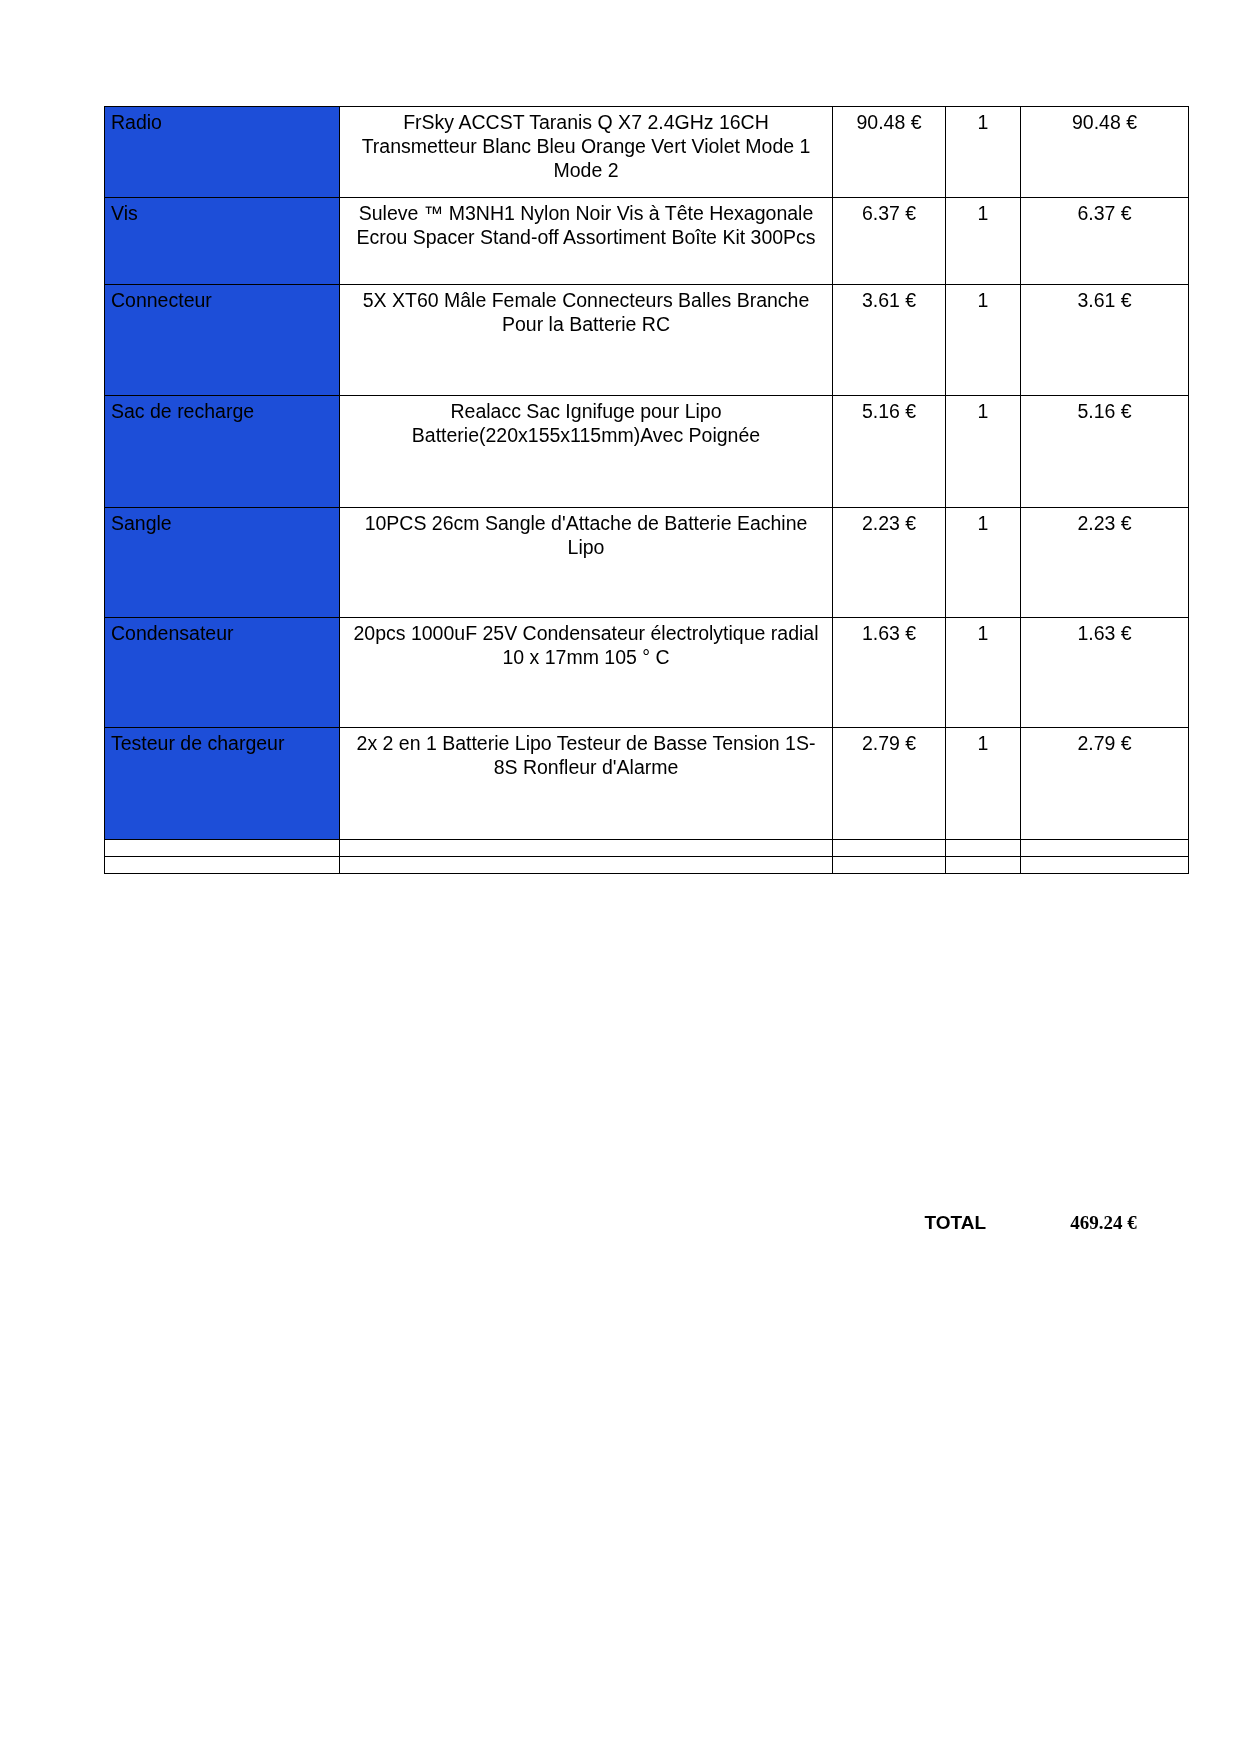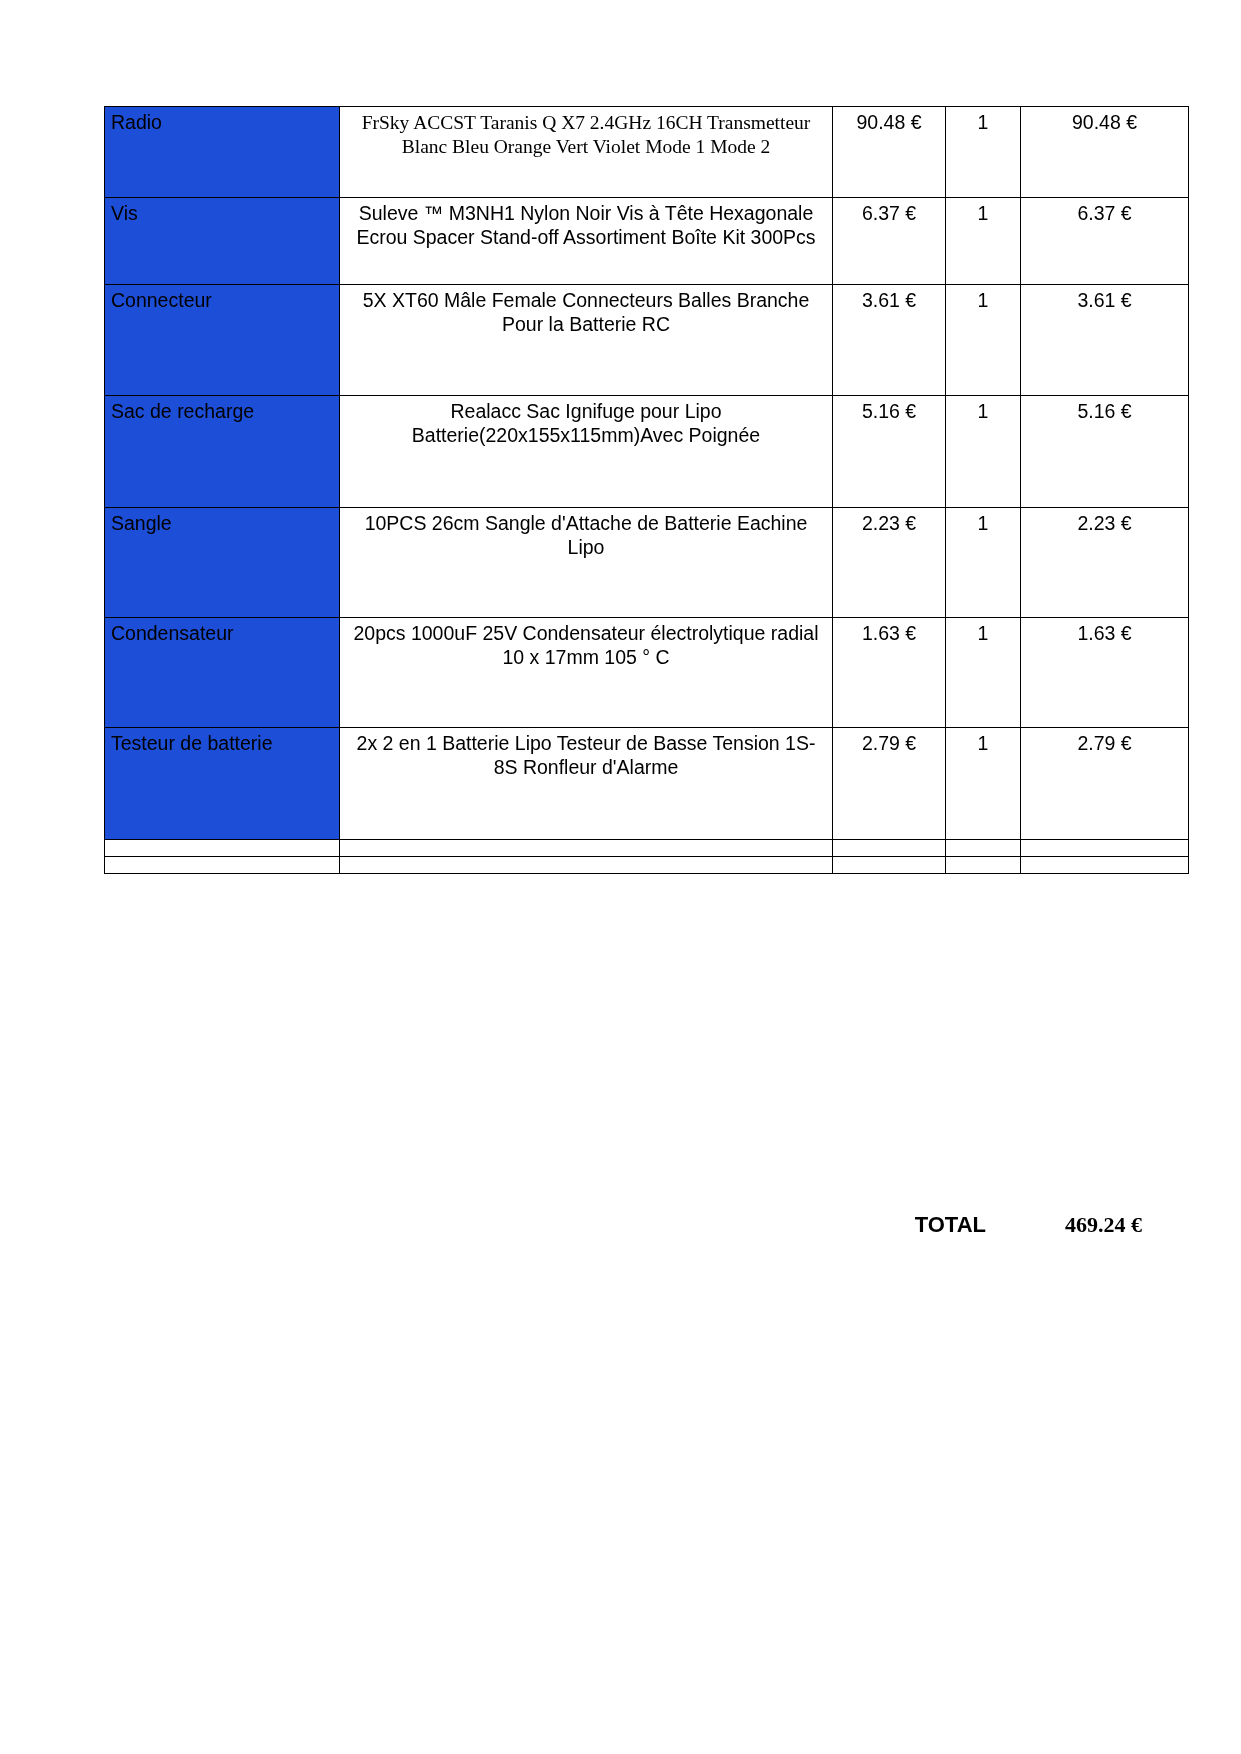--- a/index.html
+++ b/index.html
@@ -62,42 +62,42 @@
   }
 
   .total-row {
     position: absolute;
     left: 104px;
     top: 1212px;
     width: 1077px;
     display: flex;
     justify-content: flex-end;
     align-items: baseline;
-    font-size: 22px;
+    font-size: 19px;
     font-weight: bold;
   }
   .total-label {
     margin-right: 40px;
   }
   .total-value {
     width: 155px;
     text-align: center;
     font-family: Liberation Serif, serif;
   }
 </style>
 </head>
 <body>
 
 <div class="page">
 
   <table class="doc-table">
     <tbody>
         <tr>
           <td class="cat col-cat" style="height: 82px;">Radio</td>
-          <td class="desc col-desc" style="height: 82px; font-family: Liberation Serif, serif;">FrSky ACCST Taranis Q X7 2.4GHz 16CH Transmetteur Blanc Bleu Orange Vert Violet Mode 1 Mode 2</td>
+          <td class="desc col-desc" style="height: 82px;">FrSky ACCST Taranis Q X7 2.4GHz 16CH Transmetteur Blanc Bleu Orange Vert Violet Mode 1 Mode 2</td>
           <td class="price col-price" style="height: 82px;">90.48 €</td>
           <td class="qty col-qty" style="height: 82px;">1</td>
           <td class="total col-total" style="height: 82px;">90.48 €</td>
         </tr>
         <tr>
           <td class="cat col-cat" style="height: 78px;">Vis</td>
           <td class="desc col-desc" style="height: 78px;">Suleve ™ M3NH1 Nylon Noir Vis à Tête Hexagonale Ecrou Spacer Stand-off Assortiment Boîte Kit 300Pcs</td>
           <td class="price col-price" style="height: 78px;">6.37 €</td>
           <td class="qty col-qty" style="height: 78px;">1</td>
           <td class="total col-total" style="height: 78px;">6.37 €</td>
@@ -124,21 +124,21 @@
           <td class="total col-total" style="height: 101px;">2.23 €</td>
         </tr>
         <tr>
           <td class="cat col-cat" style="height: 101px; margin-top: 24px;">Condensateur</td>
           <td class="desc col-desc" style="height: 101px;">20pcs 1000uF 25V Condensateur électrolytique radial 10 x 17mm 105 ° C</td>
           <td class="price col-price" style="height: 101px;">1.63 €</td>
           <td class="qty col-qty" style="height: 101px;">1</td>
           <td class="total col-total" style="height: 101px;">1.63 €</td>
         </tr>
         <tr>
-          <td class="cat col-cat" style="height: 103px;">Testeur de batterie</td>
+          <td class="cat col-cat" style="height: 103px;">Testeur de chargeur</td>
           <td class="desc col-desc" style="height: 103px;">2x 2 en 1 Batterie Lipo Testeur de Basse Tension 1S-8S Ronfleur d'Alarme</td>
           <td class="price col-price" style="height: 103px;">2.79 €</td>
           <td class="qty col-qty" style="height: 103px;">1</td>
           <td class="total col-total" style="height: 103px;">2.79 €</td>
         </tr>
         <tr class="empty">
           <td class="cat col-cat" style="height: 16px;"></td>
           <td class="desc col-desc" style="height: 16px;"></td>
           <td class="price col-price" style="height: 16px;"></td>
           <td class="qty col-qty" style="height: 16px;"></td>

